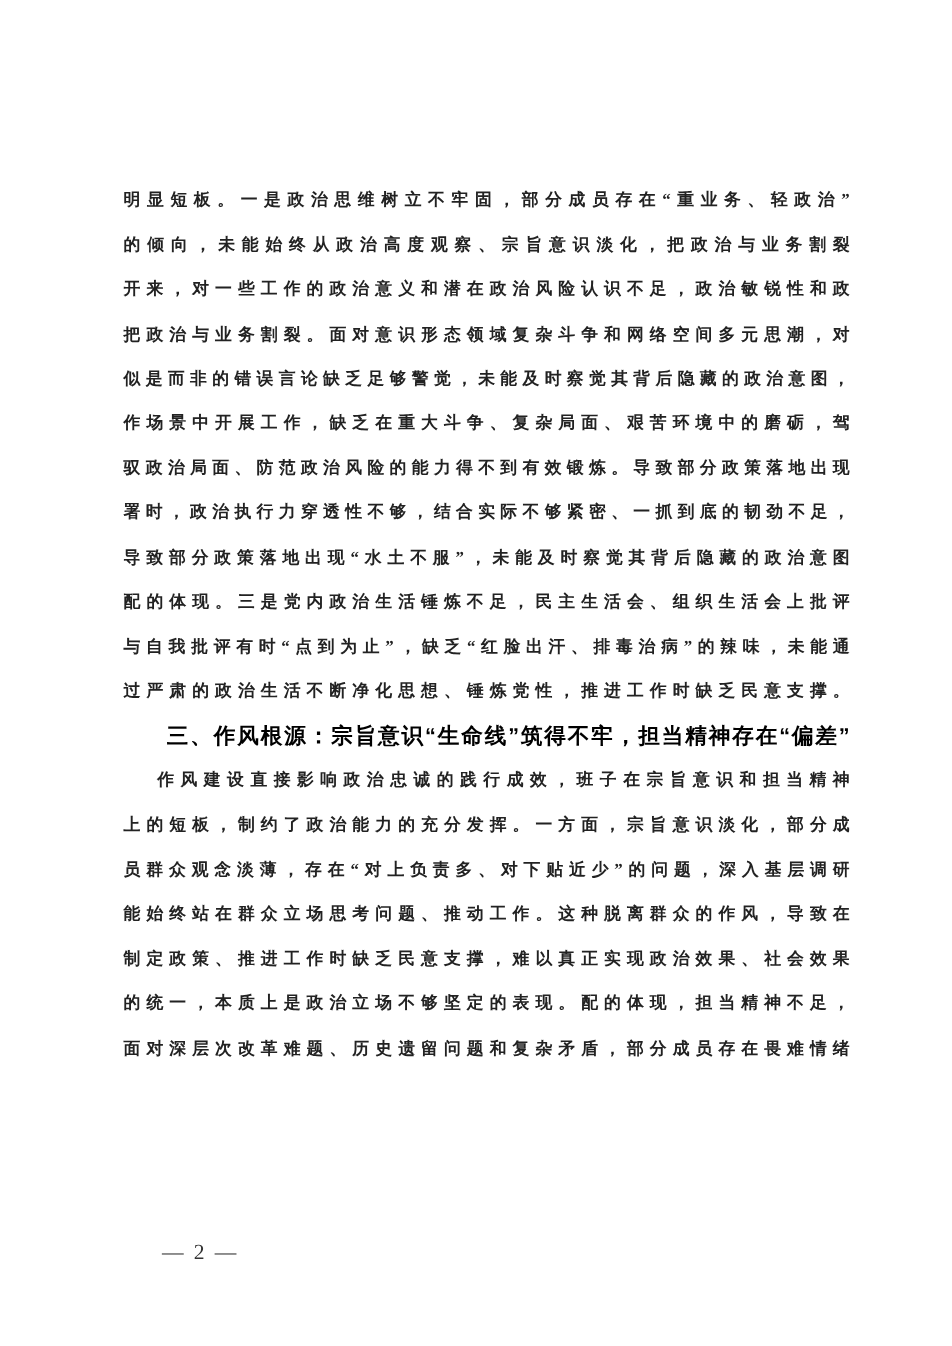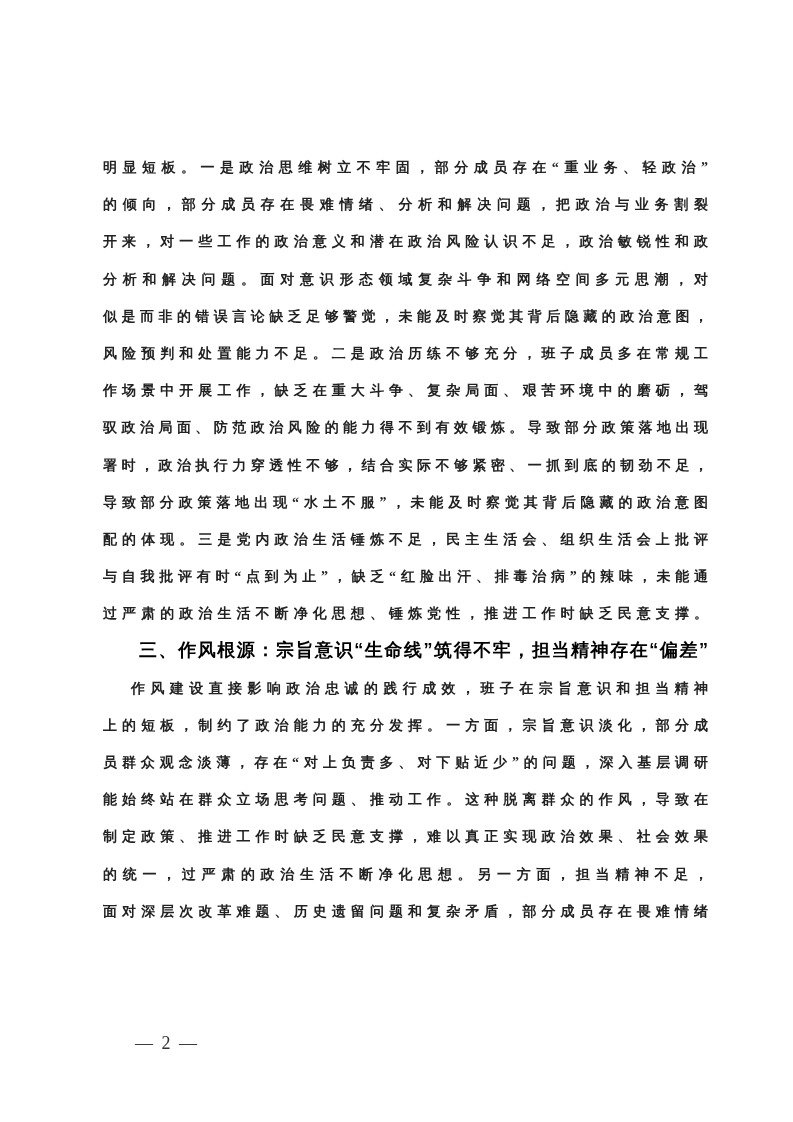--- a/index.html
+++ b/index.html
@@ -51,35 +51,34 @@
     word-spacing: 4px;
     font-family: "Liberation Serif", "DejaVu Serif", serif;
   }
 </style>
 </head>
 <body>
 
 <div class="page">
   <div class="content">
     <div class="line">明显短板。一是政治思维树立不牢固，部分成员存在“重业务、轻政治”</div>
-    <div class="line">的倾向，部分成员存在畏难情绪、分析和解决问题，把政治与业务割裂</div>
+    <div class="line">的倾向，未能始终从政治高度观察、宗旨意识淡化，把政治与业务割裂</div>
     <div class="line">开来，对一些工作的政治意义和潜在政治风险认识不足，政治敏锐性和政</div>
-    <div class="line">分析和解决问题。面对意识形态领域复杂斗争和网络空间多元思潮，对</div>
+    <div class="line">把政治与业务割裂。面对意识形态领域复杂斗争和网络空间多元思潮，对</div>
     <div class="line">似是而非的错误言论缺乏足够警觉，未能及时察觉其背后隐藏的政治意图，</div>
-    <div class="line">风险预判和处置能力不足。二是政治历练不够充分，班子成员多在常规工</div>
     <div class="line">作场景中开展工作，缺乏在重大斗争、复杂局面、艰苦环境中的磨砺，驾</div>
     <div class="line">驭政治局面、防范政治风险的能力得不到有效锻炼。导致部分政策落地出现</div>
     <div class="line">署时，政治执行力穿透性不够，结合实际不够紧密、一抓到底的韧劲不足，</div>
     <div class="line">导致部分政策落地出现“水土不服”，未能及时察觉其背后隐藏的政治意图</div>
     <div class="line">配的体现。三是党内政治生活锤炼不足，民主生活会、组织生活会上批评</div>
     <div class="line">与自我批评有时“点到为止”，缺乏“红脸出汗、排毒治病”的辣味，未能通</div>
     <div class="line">过严肃的政治生活不断净化思想、锤炼党性，推进工作时缺乏民意支撑。</div>
     <div class="line heading">三、作风根源：宗旨意识“生命线”筑得不牢，担当精神存在“偏差”</div>
     <div class="line indent">作风建设直接影响政治忠诚的践行成效，班子在宗旨意识和担当精神</div>
     <div class="line">上的短板，制约了政治能力的充分发挥。一方面，宗旨意识淡化，部分成</div>
     <div class="line">员群众观念淡薄，存在“对上负责多、对下贴近少”的问题，深入基层调研</div>
     <div class="line">能始终站在群众立场思考问题、推动工作。这种脱离群众的作风，导致在</div>
     <div class="line">制定政策、推进工作时缺乏民意支撑，难以真正实现政治效果、社会效果</div>
-    <div class="line">的统一，过严肃的政治生活不断净化思想。另一方面，担当精神不足，</div>
+    <div class="line">的统一，本质上是政治立场不够坚定的表现。配的体现，担当精神不足，</div>
     <div class="line">面对深层次改革难题、历史遗留问题和复杂矛盾，部分成员存在畏难情绪</div>
   </div>
   <div class="footer">— 2 —</div>
 </div>
 
 </body></html>

